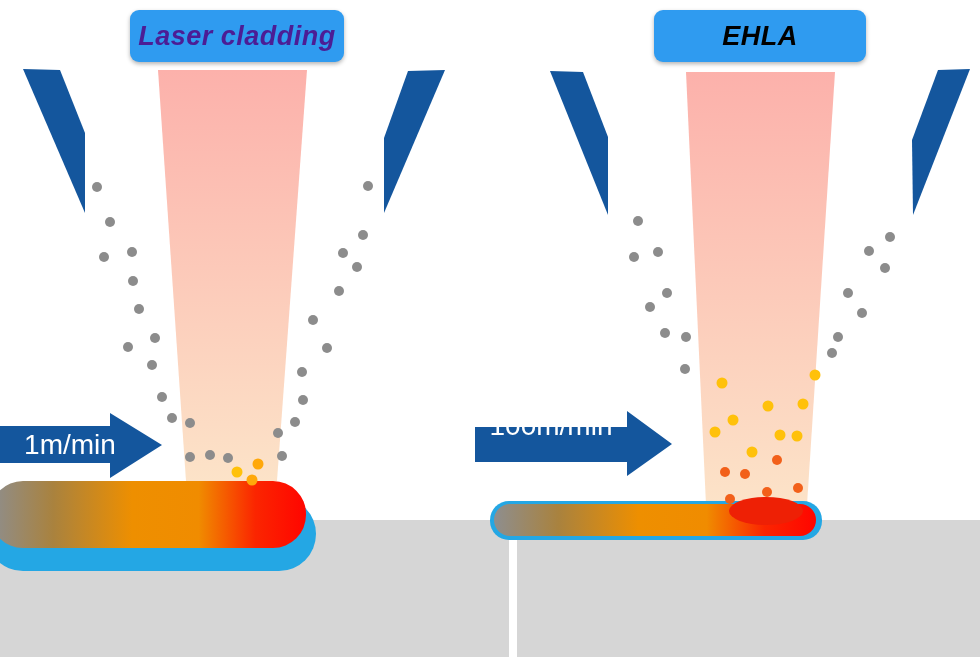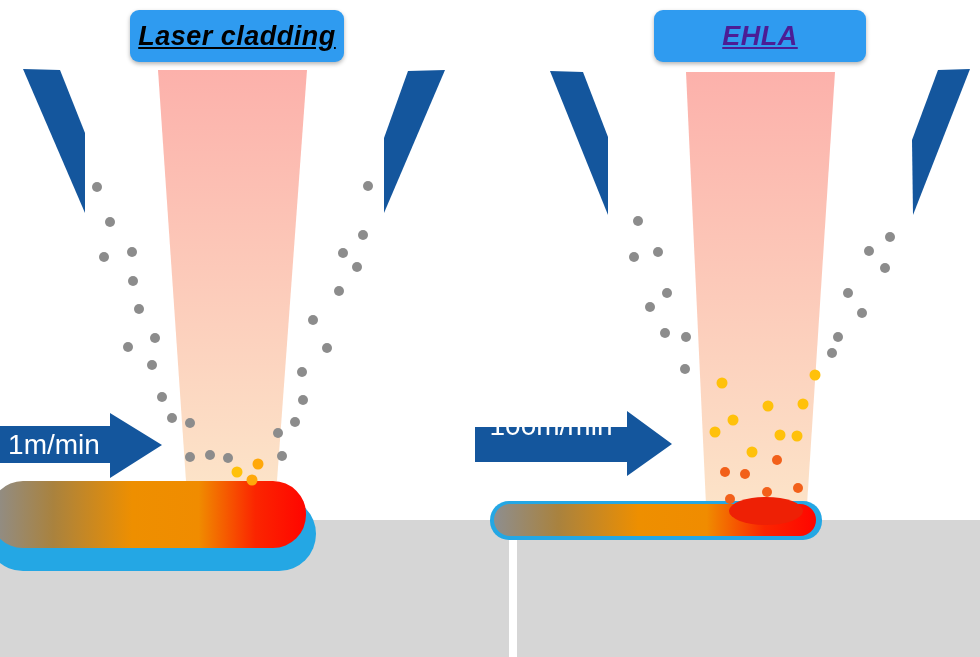--- a/index.html
+++ b/index.html
@@ -13,21 +13,21 @@
     display:flex;align-items:center;justify-content:center;
     font-style:italic;font-weight:bold;font-size:27px;letter-spacing:0.5px;
     box-shadow:0 2px 4px rgba(0,0,0,0.30);
   }
   #badge-left{left:130px;width:214px;}
   #badge-right{left:654px;width:212px;}
   .speed{
     position:absolute;display:flex;align-items:center;justify-content:center;
     color:#ffffff;font-size:28px;line-height:1;white-space:nowrap;
   }
-  #speed-left{left:0;top:426px;width:108px;height:37px;}
+  #speed-left{left:0;top:426px;width:108px;height:37px;padding-left:16px;}
   #speed-right{left:475px;top:408px;width:152px;height:35px;}
   .dot{
     position:absolute;width:10px;height:10px;border-radius:50%;
     transform:translate(-50%,-50%);
   }
   .dot.molten_yellow,.dot.molten_amber{width:11px;height:11px;}
 </style>
 </head>
 <body>
 
@@ -128,22 +128,22 @@
       <div class="dot molten_yellow" style="left: 752px; top: 452px; background: rgb(255, 193, 10);"></div>
       <div class="dot molten_orange" style="left: 777px; top: 460px; background: rgb(242, 96, 26);"></div>
       <div class="dot molten_orange" style="left: 725px; top: 472px; background: rgb(242, 96, 26);"></div>
       <div class="dot molten_orange" style="left: 745px; top: 474px; background: rgb(242, 96, 26);"></div>
       <div class="dot molten_orange" style="left: 767px; top: 492px; background: rgb(242, 96, 26);"></div>
       <div class="dot molten_orange" style="left: 798px; top: 488px; background: rgb(242, 96, 26);"></div>
       <div class="dot molten_orange" style="left: 730px; top: 499px; background: rgb(242, 96, 26);"></div>
     </div>
 
   <div class="badge" id="badge-left" style="background: rgb(47, 155, 240);">
-    <span style="color: #000000; text-decoration: underline;">Laser cladding</span>
+    <span style="color: #4c1d95;">Laser cladding</span>
   </div>
   <div class="badge" id="badge-right" style="background: rgb(47, 155, 240);">
-    <span style="color: #4c1d95; text-decoration: underline;">EHLA</span>
+    <span style="color: #000000;">EHLA</span>
   </div>
 
   <div class="speed" id="speed-left">1m/min</div>
   <div class="speed" id="speed-right">100m/min</div>
 
 </div>
 
 </body></html>

